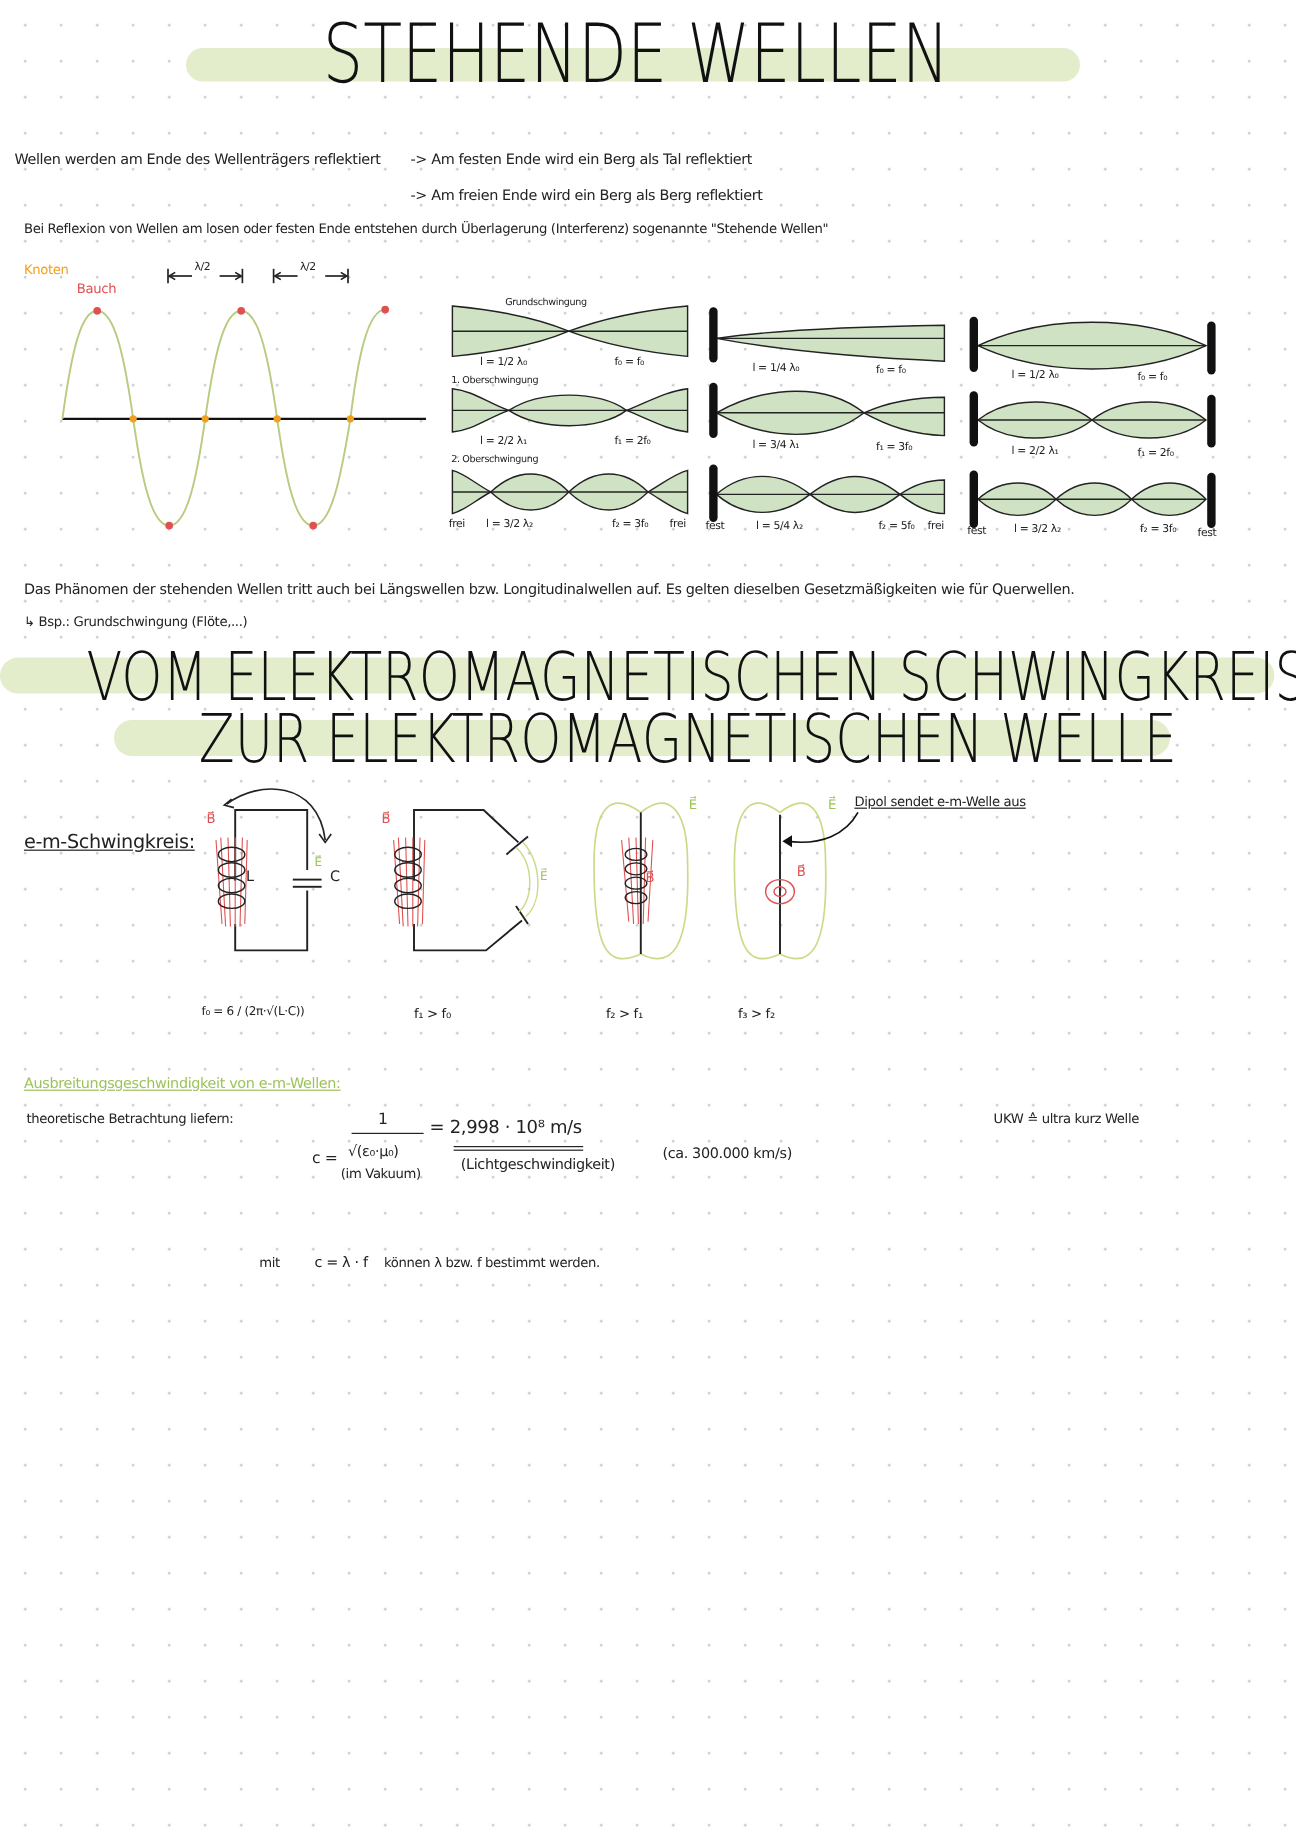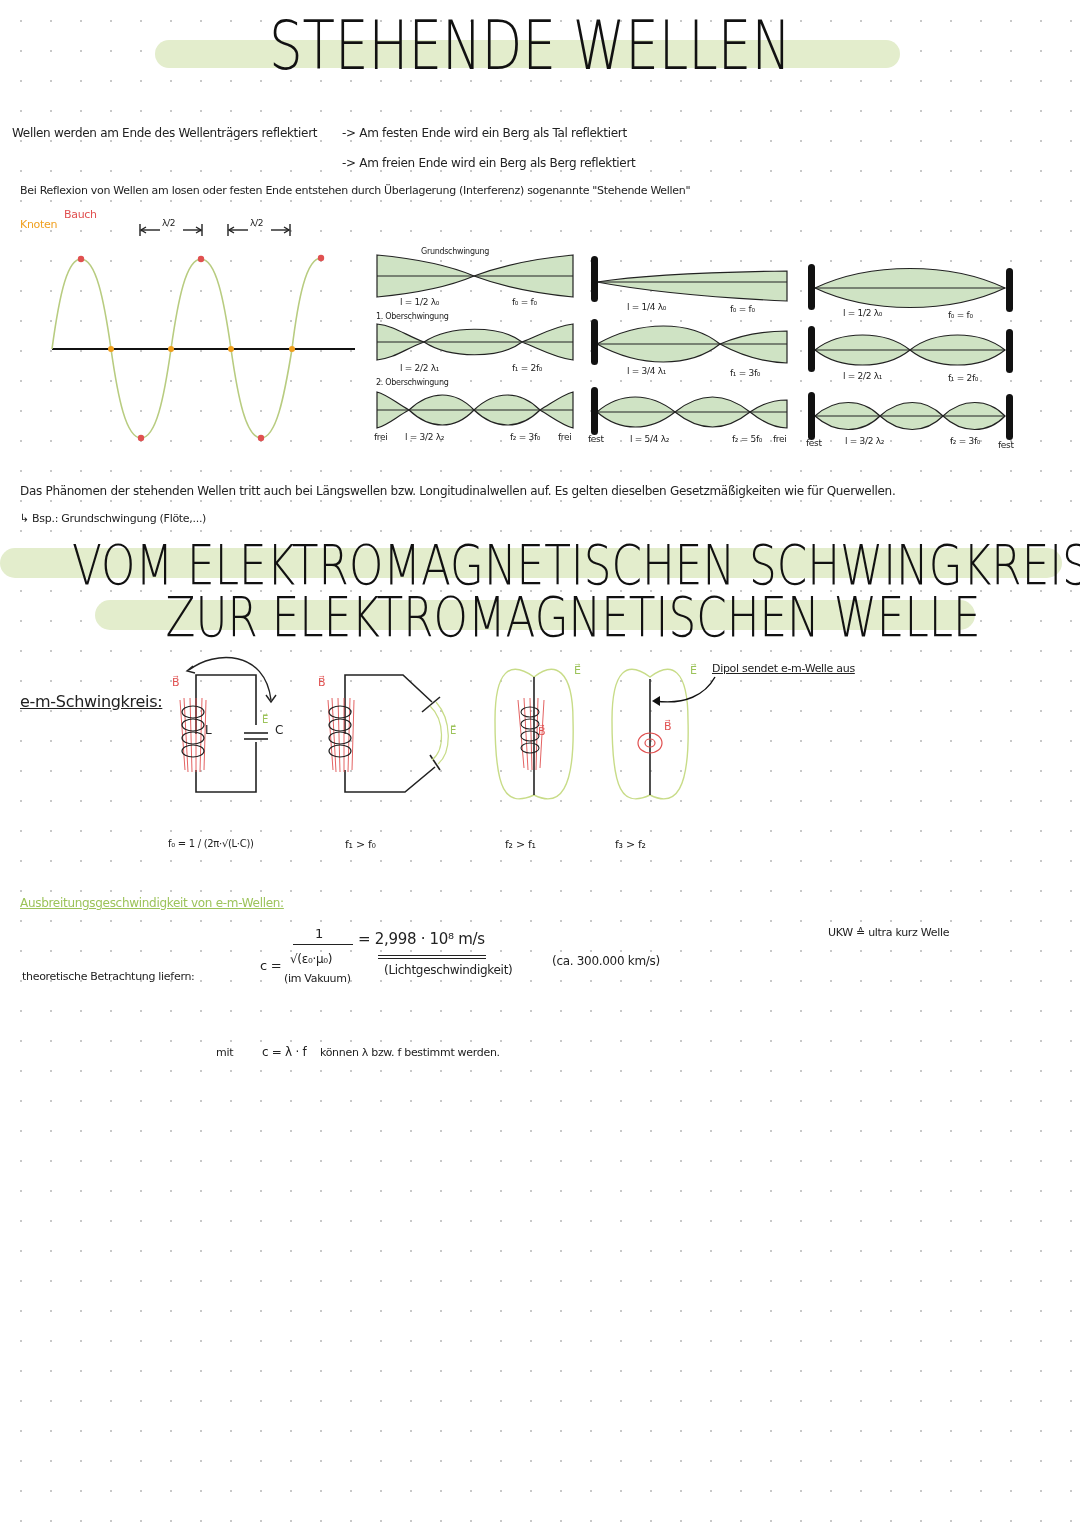--- a/index.html
+++ b/index.html
@@ -31,21 +31,21 @@
 
 <div class="highlight" style="left:155px;top:40px;width:745px;height:28px;"></div>
 <div class="abs title" style="left:140px;top:6px;width:780px;font-size:68px;line-height:80px;">STEHENDE WELLEN</div>
 
 <div class="abs hand" style="left:12px;top:126px;">Wellen werden am Ende des Wellenträgers reflektiert</div>
 <div class="abs hand" style="left:342px;top:126px;">-&gt; Am festen Ende wird ein Berg als Tal reflektiert</div>
 <div class="abs hand" style="left:342px;top:156px;">-&gt; Am freien Ende wird ein Berg als Berg reflektiert</div>
 <div class="abs hand" style="left:20px;top:184px;font-size:11px;">Bei Reflexion von Wellen am losen oder festen Ende entstehen durch Überlagerung (Interferenz) sogenannte "Stehende Wellen"</div>
 
 <div class="abs hand orange" style="left:20px;top:218px;font-size:11px;">Knoten</div>
-<div class="abs hand red" style="left:64px;top:208px;font-size:11px;">Bauch</div>
+<div class="abs hand red" style="left:64px;top:234px;font-size:11px;">Bauch</div>
 
 <svg style="left:0;top:0;" width="1080" height="260">
   <g stroke="#222" stroke-width="1.4" fill="none">
     <line x1="140" y1="224" x2="140" y2="236"></line>
       <line x1="202" y1="224" x2="202" y2="236"></line>
     <line x1="141" y1="230" x2="160" y2="230"></line>
       <line x1="183" y1="230" x2="201" y2="230"></line>
     <polyline points="146,227 141,230 146,233"></polyline>
       <polyline points="196,227 201,230 196,233"></polyline>
     <line x1="228" y1="224" x2="228" y2="236"></line>
@@ -259,27 +259,27 @@
 <div class="abs hand green small" style="left:262px;top:714px;font-size:10px;">E⃗</div>
 <div class="abs hand" style="left:275px;top:723px;">C</div>
 <div class="abs hand red small" style="left:318px;top:676px;font-size:11px;">B⃗</div>
 <div class="abs hand green small" style="left:450px;top:725px;font-size:10px;">E⃗</div>
 <div class="abs hand red small" style="left:538px;top:725px;font-size:11px;">B⃗</div>
 <div class="abs hand green small" style="left:574px;top:664px;font-size:11px;">E⃗</div>
 <div class="abs hand red small" style="left:664px;top:720px;font-size:11px;">B⃗</div>
 <div class="abs hand green small" style="left:690px;top:664px;font-size:11px;">E⃗</div>
 <div class="abs hand underline" style="left:712px;top:662px;font-size:11px;">Dipol sendet e-m-Welle aus</div>
 
-<div class="abs hand" style="left:168px;top:838px;font-size:10px;">f₀ = 1 / (2π·√(L·C))</div>
+<div class="abs hand" style="left:168px;top:838px;font-size:10px;">f₀ = 6 / (2π·√(L·C))</div>
 <div class="abs hand" style="left:345px;top:838px;font-size:11px;">f₁ &gt; f₀</div>
 <div class="abs hand" style="left:505px;top:838px;font-size:11px;">f₂ &gt; f₁</div>
 <div class="abs hand" style="left:615px;top:838px;font-size:11px;">f₃ &gt; f₂</div>
 
 <div class="abs hand green underline" style="left:20px;top:896px;font-size:12px;">Ausbreitungsgeschwindigkeit von e-m-Wellen:</div>
-<div class="abs hand" style="left:22px;top:926px;font-size:11px;margin-top:44px;">theoretische Betrachtung liefern:</div>
+<div class="abs hand" style="left:22px;top:926px;font-size:11px;">theoretische Betrachtung liefern:</div>
 <div class="abs hand" style="left:828px;top:926px;font-size:11px;">UKW ≙ ultra kurz Welle</div>
 
 <div class="abs hand" style="left:260px;top:958px;font-size:13px;">c =</div>
 <div class="abs hand" style="left:315px;top:926px;font-size:13px;">1</div>
 <div class="abs" style="left:293px;top:944px;width:60px;border-top:1.5px solid #222;"></div>
 <div class="abs hand" style="left:290px;top:952px;font-size:12px;">√(ε₀·μ₀)</div>
 <div class="abs hand" style="left:284px;top:972px;font-size:11px;">(im Vakuum)</div>
 <div class="abs hand" style="left:358px;top:930px;font-size:15px;">= 2,998 · 10⁸ m/s</div>
 <div class="abs" style="left:378px;top:955px;width:108px;border-top:1.5px solid #222;border-bottom:1.5px solid #222;height:2px;"></div>
 <div class="abs hand" style="left:384px;top:963px;font-size:12px;">(Lichtgeschwindigkeit)</div>

